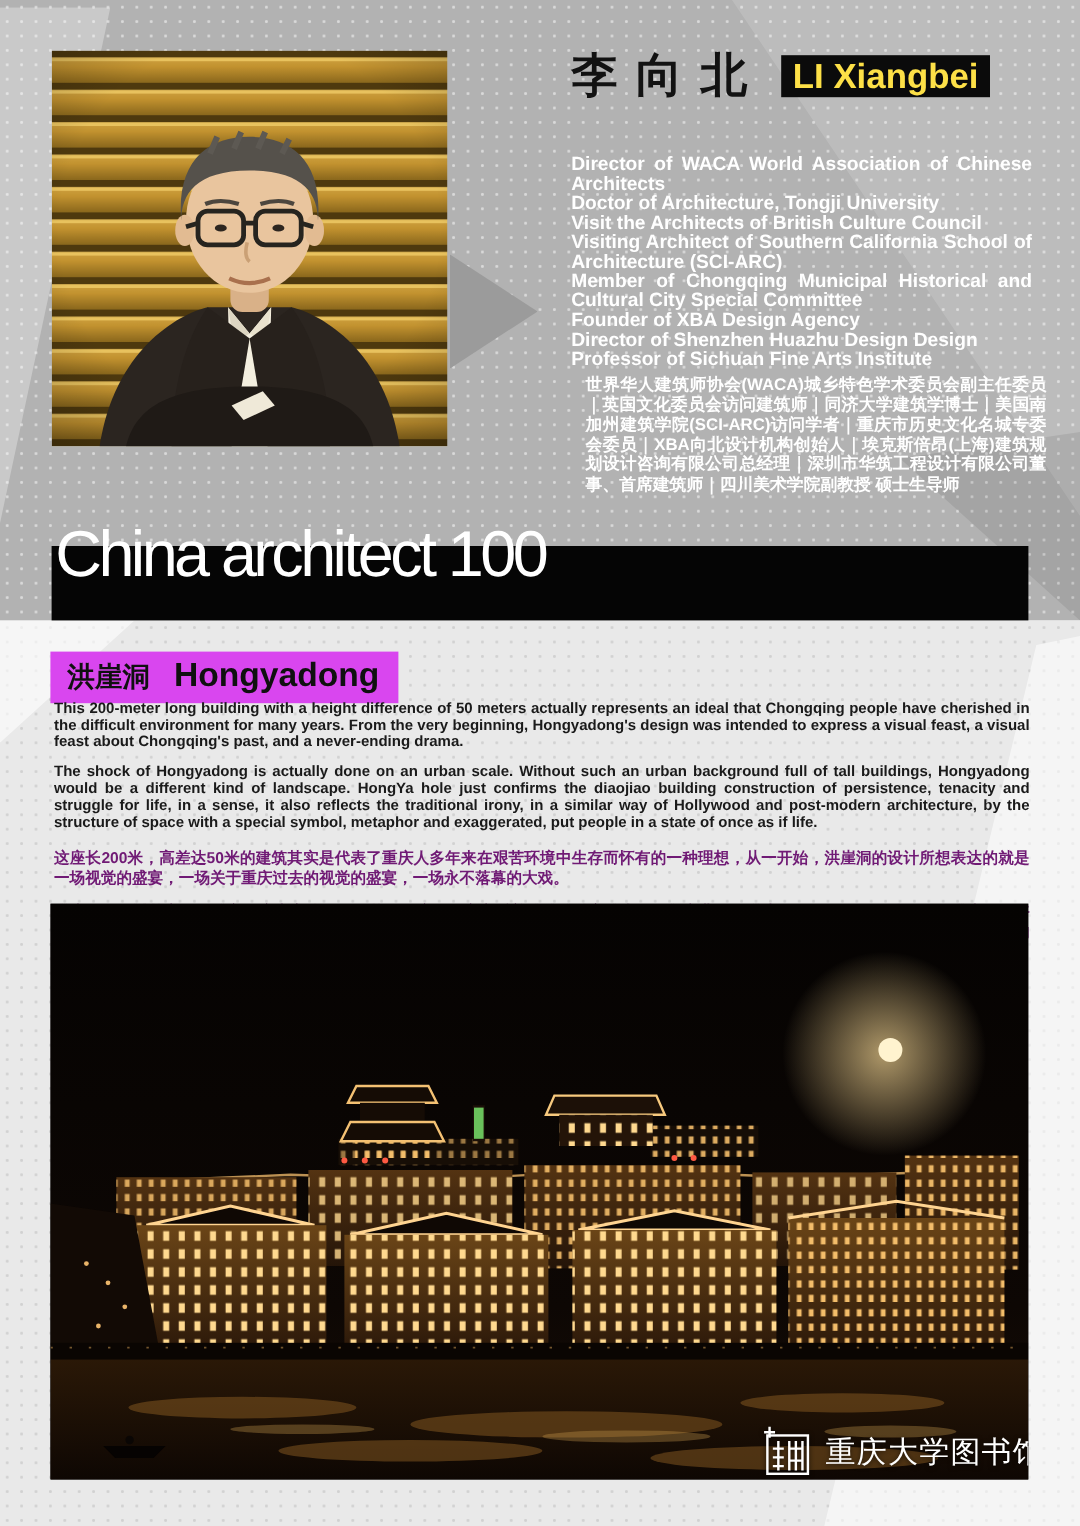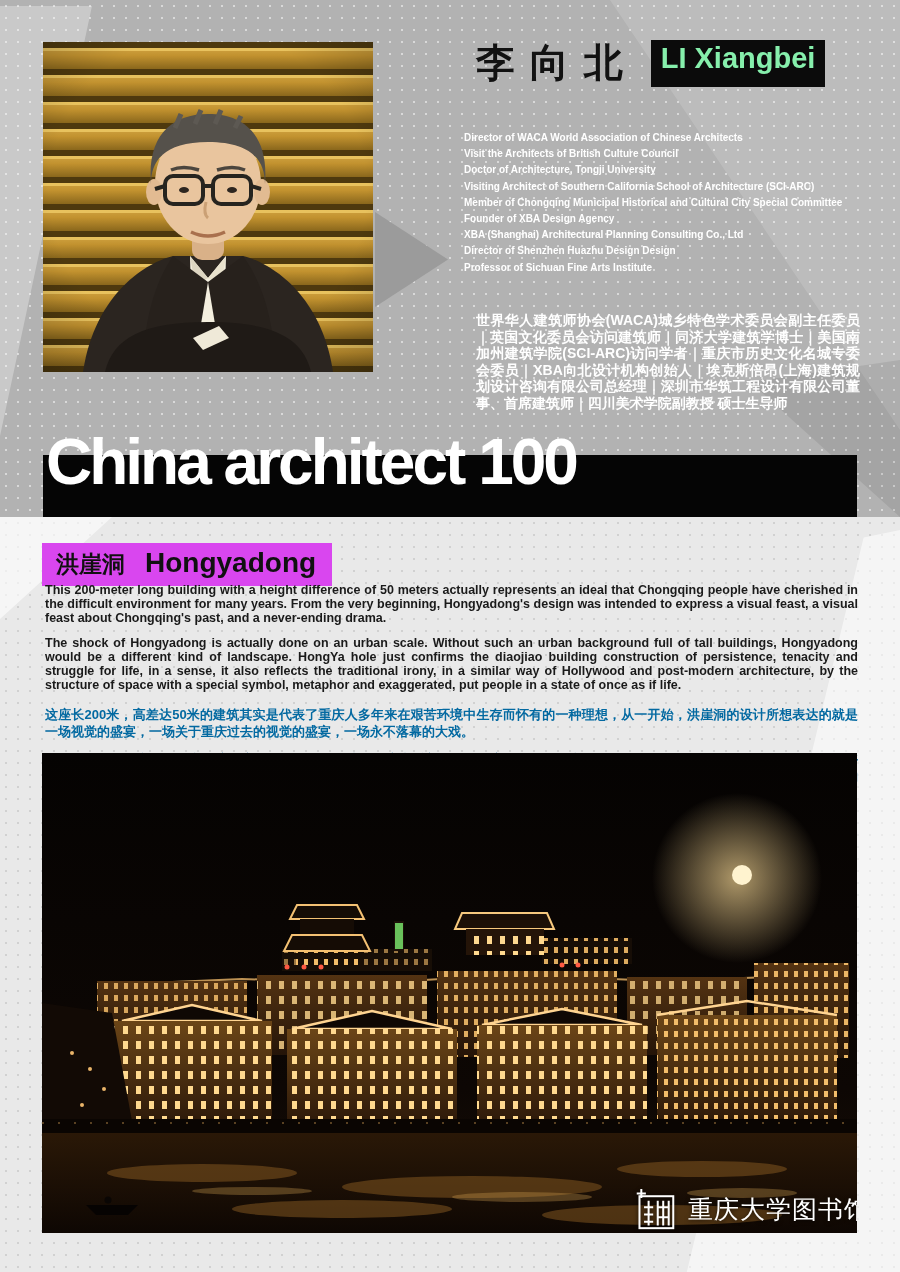--- a/index.html
+++ b/index.html
@@ -34,43 +34,43 @@
   .wedge-bl{left:0; top:517px; width:112px; height:102px;
     background:rgba(255,255,255,.6); clip-path:polygon(0 0,100% 0,0 100%);}
   .wedge-br{left:640px; top:530px; width:260px; height:742px;
     background:rgba(255,255,255,.55); clip-path:polygon(86% 1%,100% 0,100% 100%,18% 100%);}
   
   .portrait{position:absolute; left:43px; top:42px; width:330px; height:330px; overflow:hidden;}
   .portrait svg{display:block; width:100%; height:100%;}
   
   .name-row{position:absolute; left:476px; top:36px; display:flex; align-items:center; gap:26px;}
   .name-cn{font-size:39px; font-weight:bold; color:#121212; letter-spacing:2px; white-space:nowrap;}
-  .name-en{background:#0b0b0b; color:#86efac; font-size:29px; font-weight:bold;
-    padding:2px 10px 12px 10px; white-space:nowrap;}
-  
-  .cred-en{position:absolute; left:464px; top:130px; width:384px;
-    color:#ffffff; font-weight:bold; font-size:10px; line-height:16.2px;}
+  .name-en{background:#0b0b0b; color:#fde047; font-size:29px; font-weight:bold;
+    padding:2px 10px 0 10px; white-space:nowrap;}
+  
+  .cred-en{position:absolute; left:476px; top:130px; width:384px;
+    color:#ffffff; font-weight:bold; font-size:16px; line-height:16.2px;}
   .cred-en div{text-align:justify;}
-  .cred-cn{position:absolute; left:476px; top:312px; width:384px;
+  .cred-cn{position:absolute; left:488px; top:312px; width:384px;
     color:#ffffff; font-weight:bold; font-size:14px; line-height:16.5px;
     text-align:justify; word-break:break-all;}
   
   .banner-band{position:absolute; left:43px; top:455px; width:814px; height:62px; background:#050505;}
   .banner-title{position:absolute; left:46px; top:412px; width:854px;
-    color:#ffffff; font-size:64px; line-height:100px; font-weight:bold;
+    color:#ffffff; font-size:54px; line-height:100px; font-weight:normal;
     letter-spacing:-3px; white-space:nowrap;}
   
   .project-heading{position:absolute; left:42px; top:543px; background:#d946ef;
     padding:4px 16px 6px 14px; display:flex; align-items:baseline; gap:20px;}
   .project-heading .cn{font-size:23px; font-weight:bold; color:#101010;}
   .project-heading .en{font-size:28px; font-weight:bold; color:#101010;}
   .project-text{position:absolute; left:45px; top:583px; width:813px; color:#1d1d1d;}
   .project-text p{margin:0 0 11px 0; text-align:justify;}
   .p-en{font-size:12.5px; line-height:14px; font-weight:bold; color:#1a1a1a;}
-  .p-cn{font-size:13px; line-height:17px; font-weight:bold; color:#0369a1; word-break:break-all;}
+  .p-cn{font-size:13px; line-height:17px; font-weight:bold; color:#701a75; word-break:break-all;}
   .p-gap{margin-bottom:14px !important;}
   
   .night-photo{position:absolute; left:42px; top:753px; width:815px; height:480px; overflow:hidden; background:#070404;}
   .night-photo > svg{display:block; width:100%; height:100%;}
   .library-logo{position:absolute; left:592px; top:433px; display:flex; align-items:center; gap:12px;}
   .library-logo svg{filter:drop-shadow(0 1px 2px rgba(0,0,0,.8));}
   .library-name{color:#ffffff; font-size:25px; letter-spacing:1px; white-space:nowrap;
     text-shadow:0 1px 4px rgba(0,0,0,.7);}
 </style>
 </head>
@@ -137,26 +137,25 @@
     </svg>
   </div>
 
   <div class="name-row">
     <span class="name-cn">李 向 北</span>
     <span class="name-en">LI Xiangbei</span>
   </div>
 
   <div class="cred-en">
     <div>Director of WACA World Association of Chinese Architects</div>
+    <div>Doctor of Architecture, Tongji University</div>
     <div>Visit the Architects of British Culture Council</div>
-    <div>Doctor of Architecture, Tongji University</div>
     <div>Visiting Architect of Southern California School of Architecture (SCI-ARC)</div>
     <div>Member of Chongqing Municipal Historical and Cultural City Special Committee</div>
     <div>Founder of XBA Design Agency</div>
-    <div>XBA (Shanghai) Architectural Planning Consulting Co., Ltd</div>
     <div>Director of Shenzhen Huazhu Design Design</div>
     <div>Professor of Sichuan Fine Arts Institute</div>
   </div>
 
   <div class="cred-cn">世界华人建筑师协会(WACA)城乡特色学术委员会副主任委员｜英国文化委员会访问建筑师｜同济大学建筑学博士｜美国南加州建筑学院(SCI-ARC)访问学者｜重庆市历史文化名城专委会委员｜XBA向北设计机构创始人｜埃克斯倍昂(上海)建筑规划设计咨询有限公司总经理｜深圳市华筑工程设计有限公司董事、首席建筑师｜四川美术学院副教授 硕士生导师</div>
 
   <div class="banner-band"></div>
   <div class="banner-title">China architect 100</div>
 
   <div class="project-heading">

